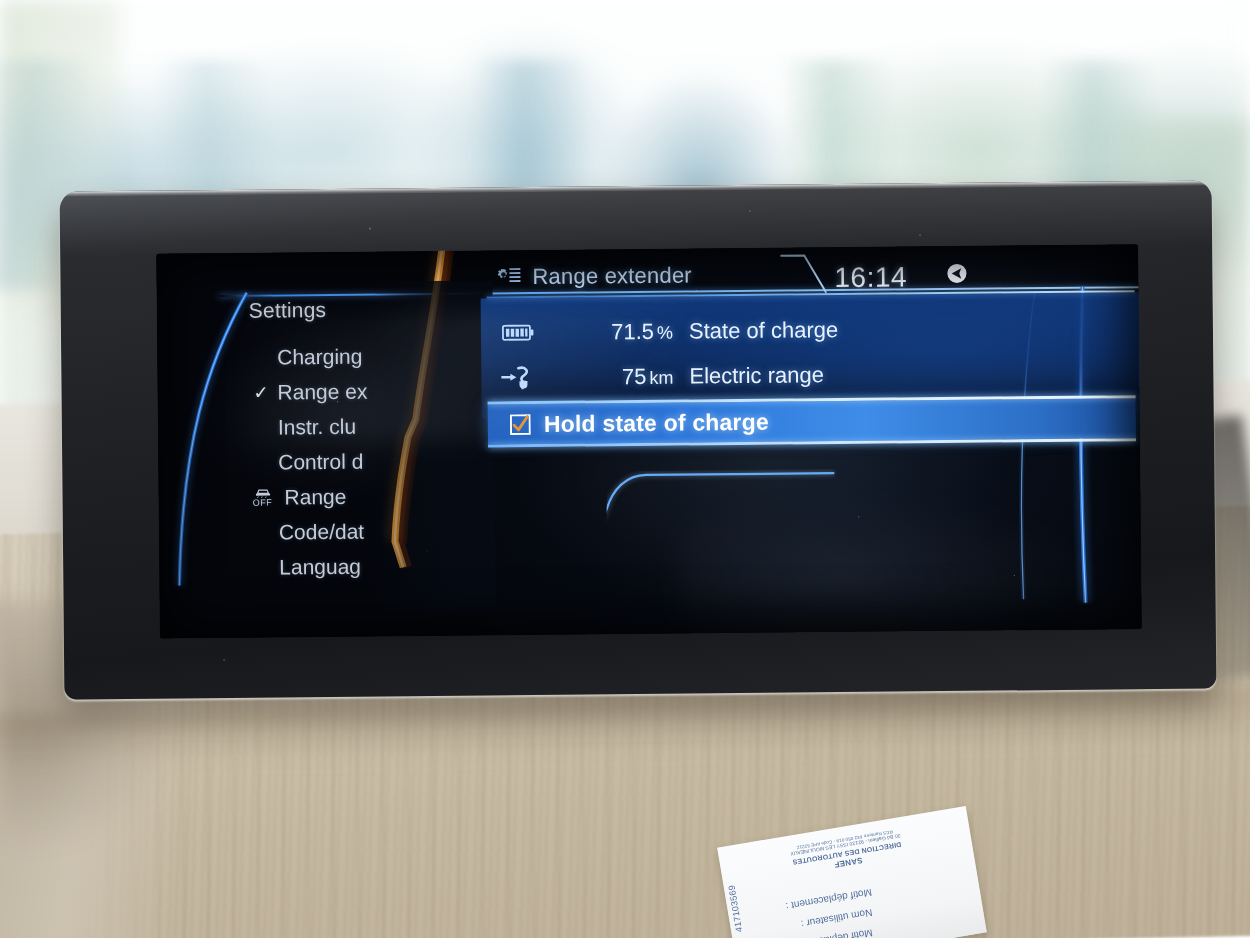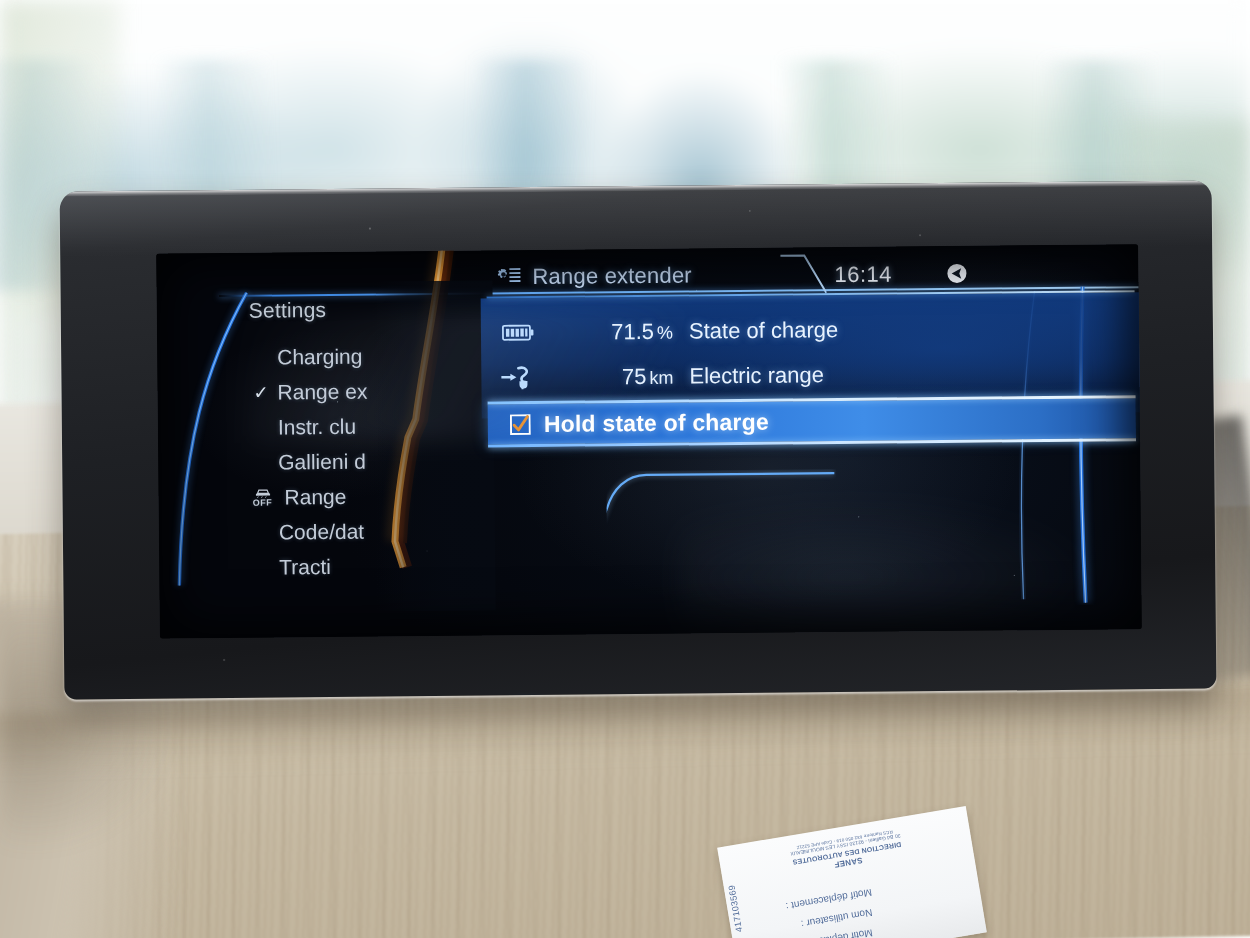--- a/index.html
+++ b/index.html
@@ -263,21 +263,21 @@
     align-items: center;
     justify-content: center;
     width: 24px;
     margin-right: 10px;
     color: #c3ccd8;
     line-height: 1;
   }
   .tc-icon .tc-car { width: 19px; height: 11px; }
   .tc-icon .tc-off {
     font-size: 9px;
-    font-weight: bold;
+    font-weight: normal;
     letter-spacing: .5px;
     margin-top: 1px;
   }
 
   
   .menu-fade {
     position: absolute;
     left: 216px; top: 30px;
     width: 120px; height: 330px;
     background: linear-gradient(90deg, rgba(6,10,18,0) 0%, rgba(6,10,18,.55) 28%, rgba(6,10,18,.92) 62%, rgba(6,10,18,1) 100%);
@@ -307,21 +307,21 @@
     white-space: nowrap;
   }
   .hdr-sep {
     position: absolute;
     left: 294px; top: -2px;
     width: 46px; height: 42px;
   }
   .hdr-time {
     position: absolute;
     left: 348px; top: 7px;
-    font-size: 22px;
+    font-size: 28px;
     color: #f2f7ff;
     letter-spacing: .5px;
     text-shadow: 0 0 6px rgba(170,210,255,.6);
   }
   .hdr-compass {
     position: absolute;
     left: 460px; top: 9px;
     width: 21px; height: 21px;
   }
   .hdr-underline {
@@ -550,41 +550,41 @@
         <div class="menu-item">
           <span class="mi-check">✓</span>
           <span class="mi-label">Range ex</span>
         </div>
 
         <div class="menu-item">
           <span class="mi-label">Instr. clu</span>
         </div>
 
         <div class="menu-item">
-          <span class="mi-label">Gallieni d</span>
+          <span class="mi-label">Control d</span>
         </div>
 
         <div class="menu-item" style="padding-left:0;">
           <span class="tc-icon">
             <svg class="tc-car" viewBox="0 0 24 14">
               <path d="M3 9 h18 v2.4 h-18 z" fill="currentColor"></path>
               <path d="M5 8.6 l1.8-4.2 h10.4 l1.8 4.2 z" fill="none" stroke="currentColor" stroke-width="1.5"></path>
               <path d="M6 12.6 l-1.6 2.4 M11 12.6 l-1.6 2.4 M16 12.6 l-1.6 2.4" stroke="currentColor" stroke-width="1.2"></path>
             </svg>
             <span class="tc-off">OFF</span>
           </span>
           <span class="mi-label">Range</span>
         </div>
 
         <div class="menu-item">
           <span class="mi-label">Code/dat</span>
         </div>
 
         <div class="menu-item">
-          <span class="mi-label">Tracti</span>
+          <span class="mi-label">Languag</span>
         </div>
       </div>
 
       <div class="menu-fade"></div>
 
       <div class="panel">
 
         <div class="panel-glow"></div>
 
         <div class="hdr">

